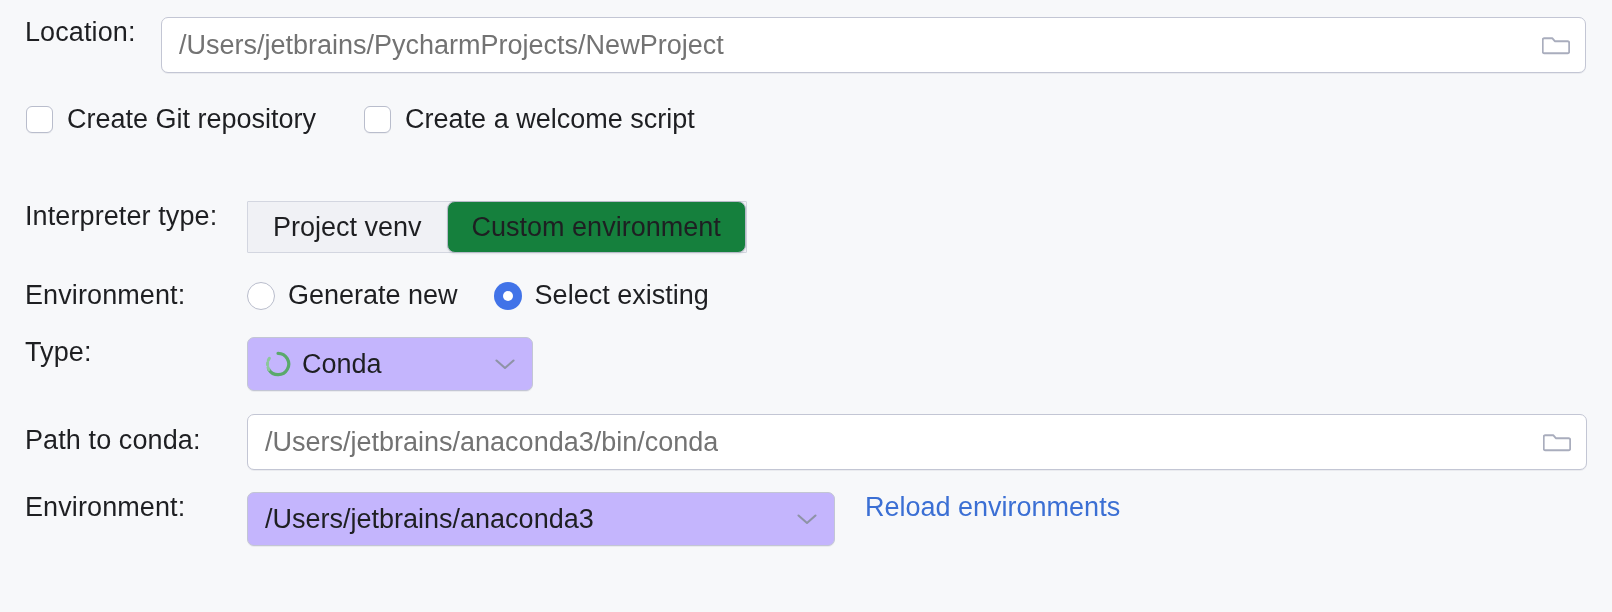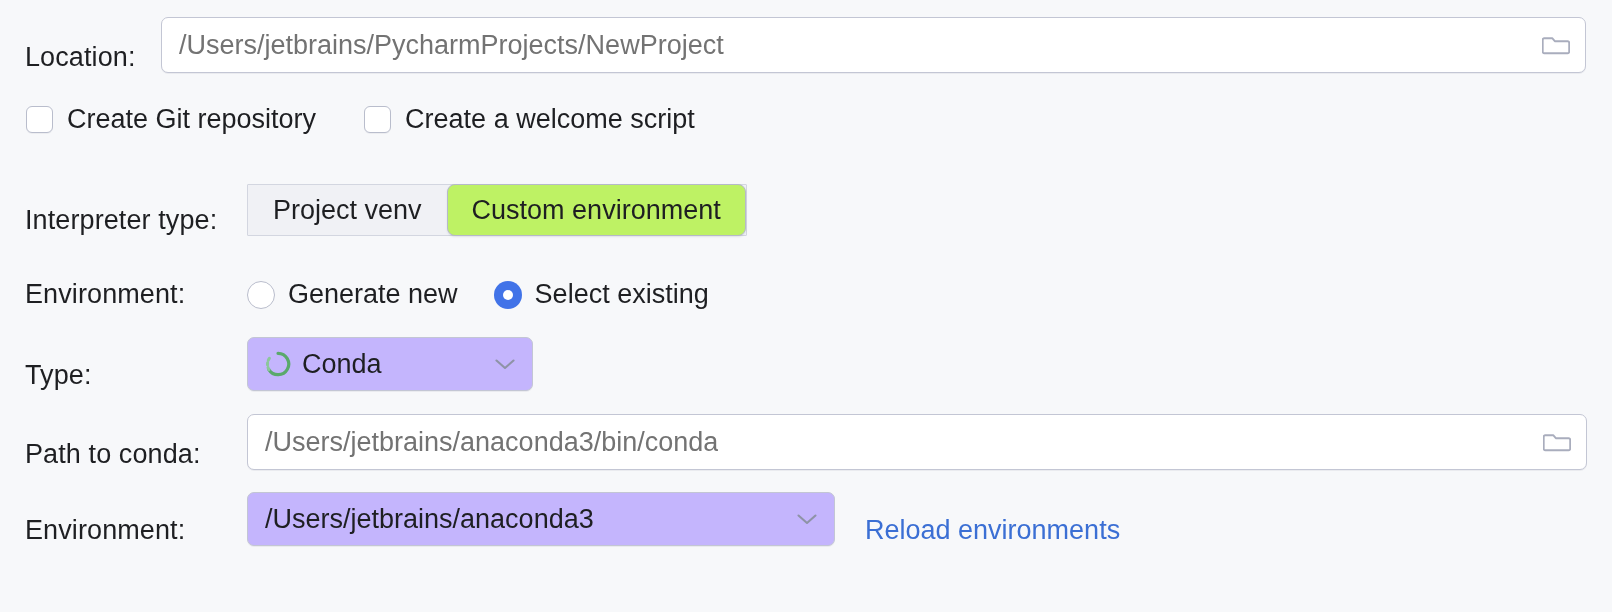--- a/index.html
+++ b/index.html
@@ -18,21 +18,21 @@
     position: relative;
     width: 1612px;
     height: 612px;
     background: #f7f8fa;
   }
 
   
   .row {
     position: absolute;
     display: flex;
-    align-items: flex-end;
+    align-items: flex-start;
   }
   .label {
     font-size: 27px;
     color: #1e1f22;
     white-space: nowrap;
     letter-spacing: 0.1px;
   }
 
   
   .textfield {
@@ -112,21 +112,21 @@
     padding: 0 24px;
     font-size: 27px;
     color: #1e1f22;
     white-space: nowrap;
     border-radius: 8px;
     border: 1.4px solid transparent;
     margin: -1.4px 0;
     cursor: pointer;
   }
   .segment.selected {
-    background: #bef264;
+    background: #15803d;
     border: 1.4px solid #b6bac8;
     box-shadow: 0 1px 2px rgba(30,35,60,0.10);
     padding-left: 24px;
   }
 
   
   .radio-item {
     display: flex;
     align-items: center;
     cursor: pointer;
@@ -269,21 +269,21 @@
       <div class="cb-value">Conda</div>
       <div class="chevron">
         <svg width="22" height="14" viewBox="0 0 22 14">
           <path d="M2.5 3.5 L11 11 L19.5 3.5" fill="none" stroke="#8e93a6" stroke-width="2.1" stroke-linecap="round" stroke-linejoin="round"></path>
         </svg>
       </div>
     </div>
   </div>
 
   <div class="row" style="left:25px; top:414px; height:56px;">
-    <div class="label" style="width:222px;">Path to conda:</div>
+    <div class="label" style="width:222px;margin-top:11px;">Path to conda:</div>
     <div class="textfield" style="width:1340px;">
       <div class="value" style="max-width:1260px;">/Users/jetbrains/anaconda3/bin/conda</div>
       <div class="browse-btn">
         <svg width="28" height="24" viewBox="0 0 28 24">
           <path d="M2.2 5.2 h8.0 l2.6 3.0 h12.9 a1.5 1.5 0 0 1 1.5 1.5 v9.0 a1.5 1.5 0 0 1 -1.5 1.5 h-23.5 a1.5 1.5 0 0 1 -1.5 -1.5 v-12.0 a1.5 1.5 0 0 1 1.5 -1.5 z" fill="none" stroke="#a9adbd" stroke-width="1.9" stroke-linejoin="round"></path>
         </svg>
       </div>
     </div>
   </div>
 

